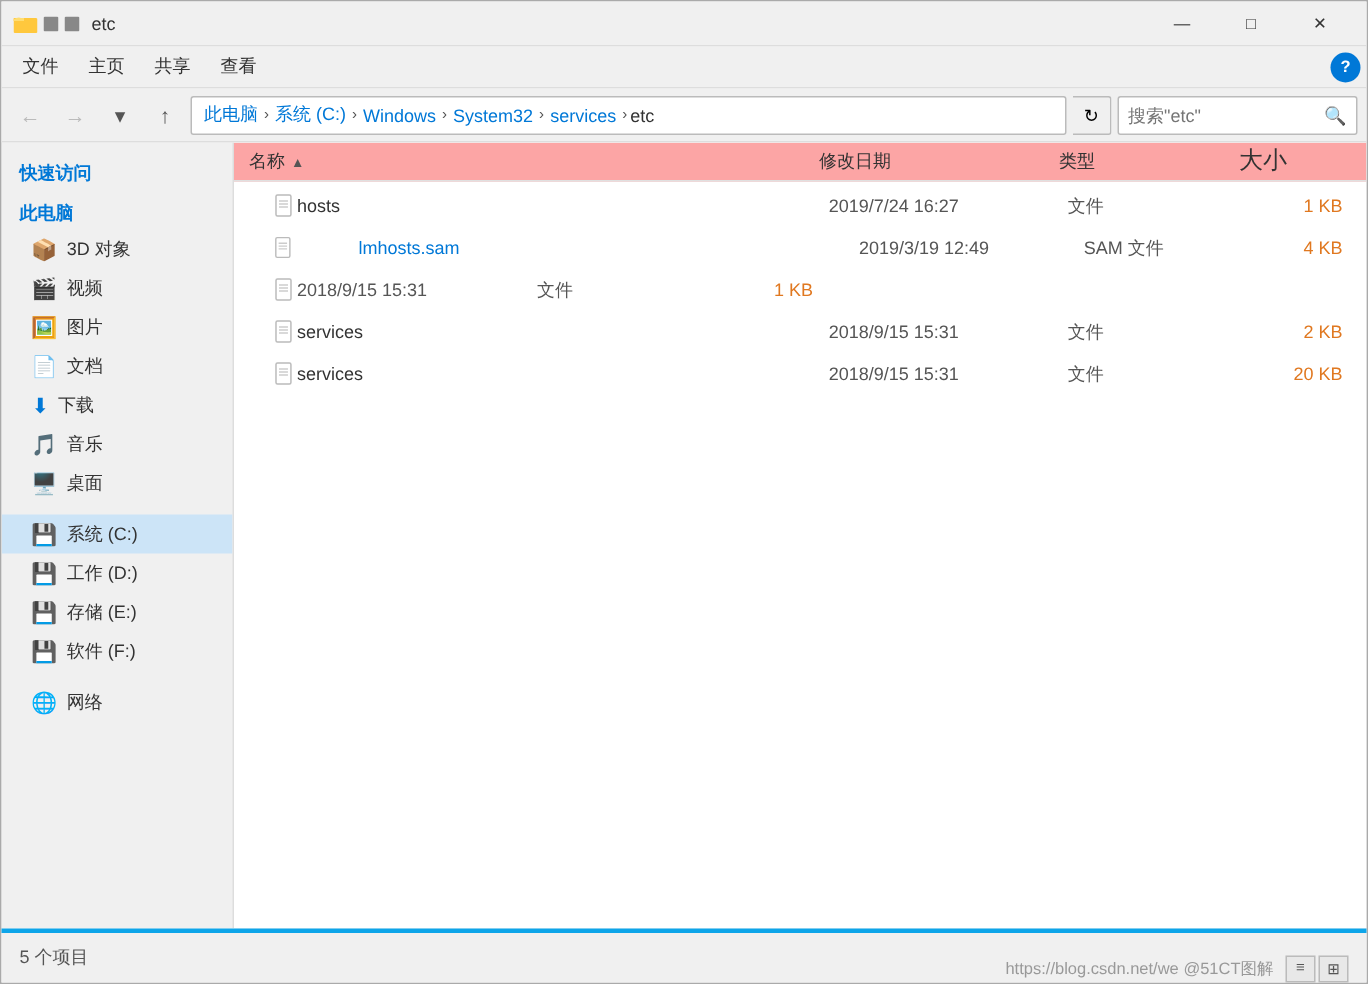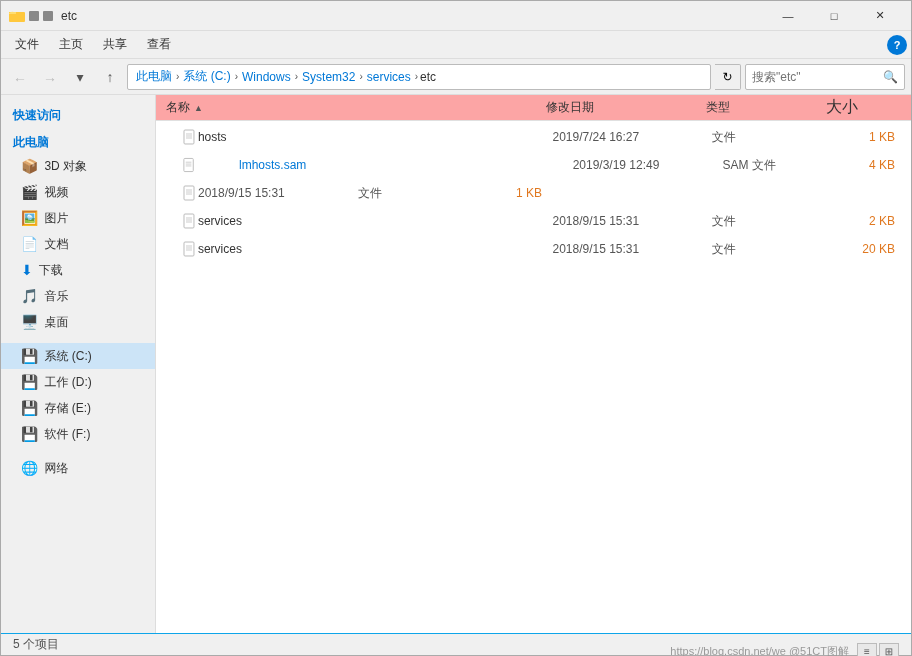--- a/index.html
+++ b/index.html
@@ -243,23 +243,23 @@
       font-size: 12px;
     }
     .file-name { width: 356px; color: #333; }
     .file-name.link { color: #0078d7; margin-left: 42px; }
     .file-date { width: 160px; color: #555; }
     .file-type { width: 120px; color: #555; }
     .file-size { width: 80px; color: #e07820; text-align: right; padding-right: 16px; }
 
     
     .status-bar {
-      height: 22px;
-      background: #f0f0f0;
-      border-top: 1px solid #0ea5e9;
+      height: 36px;
+      background: #f0f0f0;
+      border-top: 3px solid #0ea5e9;
       display: flex;
       align-items: center;
       padding: 0 12px;
       font-size: 12px;
       color: #555;
       justify-content: space-between;
     }
     .status-right {
       display: flex;
       align-items: center;

